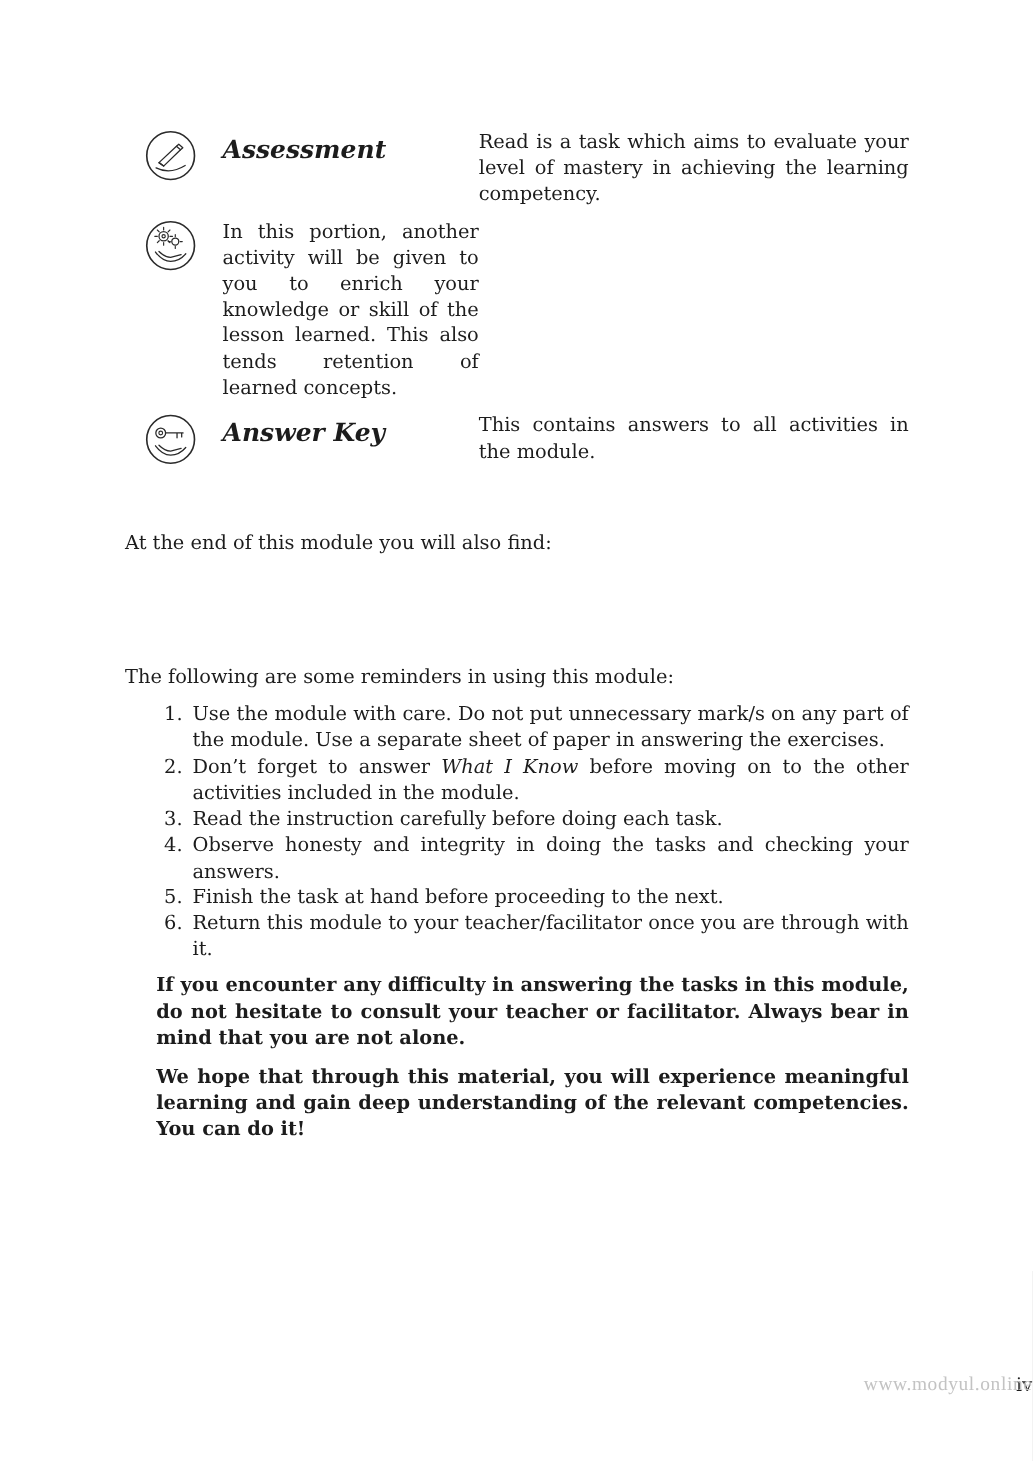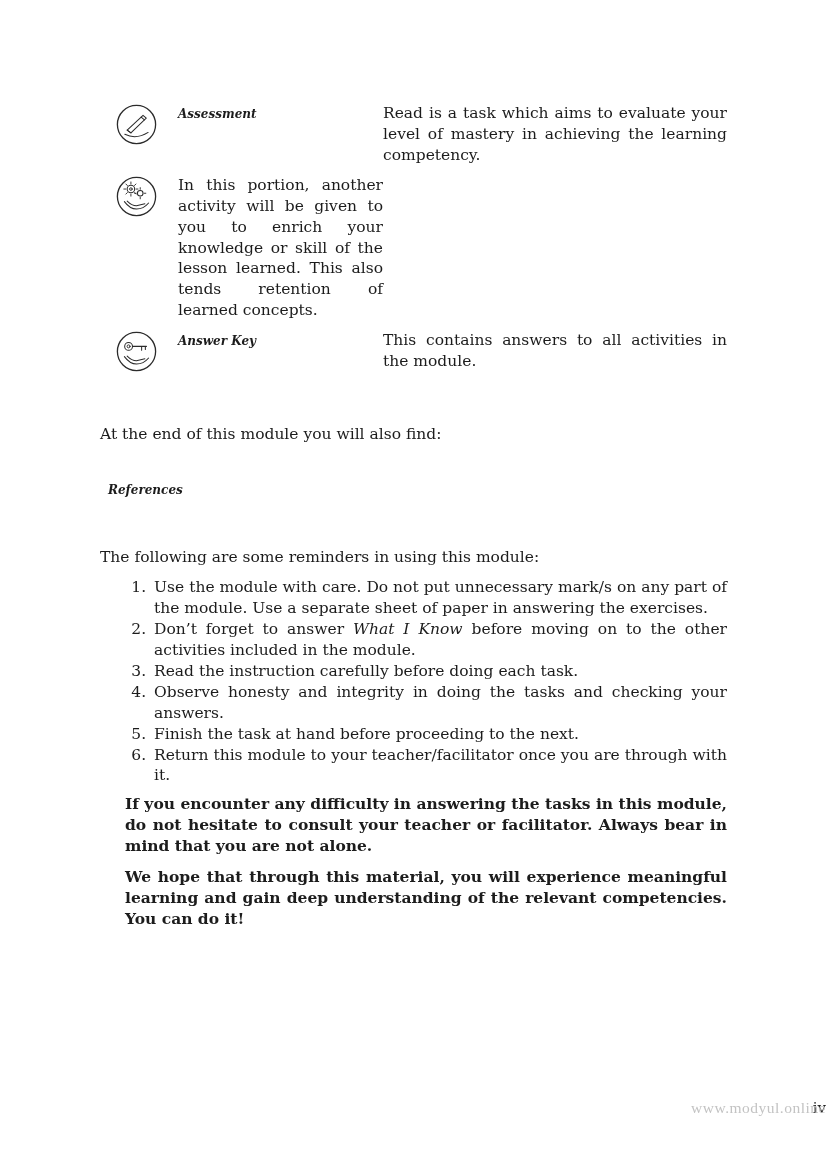--- a/index.html
+++ b/index.html
@@ -24,21 +24,21 @@
     display: grid;
     grid-template-columns: 78px 205px 1fr;
     margin-bottom: 9px;
   }
   .icon-cell { padding-left: 16px; padding-top: 1px; }
   .icon-circle { display: inline-block; width: 41px; height: 41px; }
   .icon-circle svg { display: block; }
   .part-label {
     font-weight: bold;
     font-style: italic;
-    font-size: 12px;
+    font-size: 20px;
     padding-top: 3px;
     display: block;
   }
   .part-desc { text-align: justify; }
 
   .note { margin-top: 46px; }
   .note-2 { margin-top: 49px; }
 
   
   .references-row {
@@ -138,23 +138,20 @@
     </div>
     <div>
       <span class="part-label">Answer Key</span>
     </div>
     <div class="part-desc">This contains answers to all activities in the module.</div>
   </div>
 
   <p class="note">At the end of this module you will also find:</p>
 
   <div class="references-row">
-    <div>
-      <span class="part-label">References</span>
-    </div>
   </div>
 
   <p class="note note-2">The following are some reminders in using this module:</p>
 
   <ol class="reminders">
     <li>
       <span>Use the module with care. Do not put unnecessary mark/s on any part of the module. Use a separate sheet of paper in answering the exercises.</span>
     </li>
     <li>
       <span>Don’t forget to answer </span><i>What I Know</i><span> before moving on to the other activities included in the module.</span>

